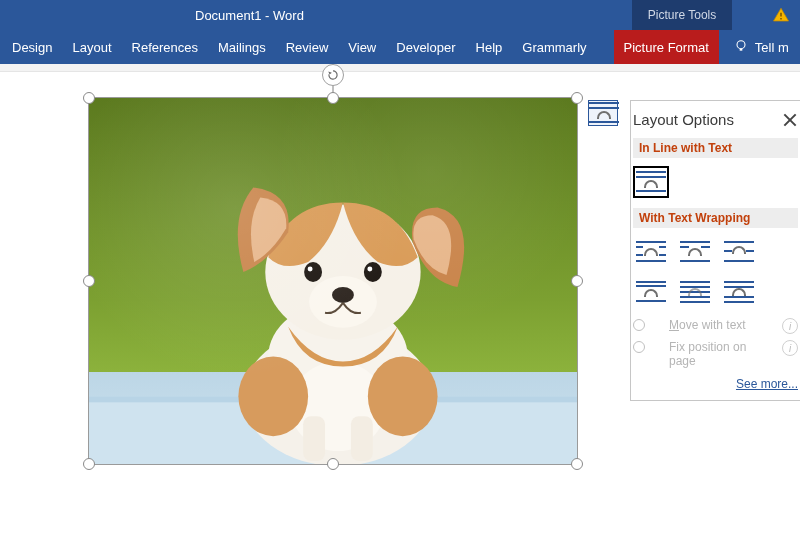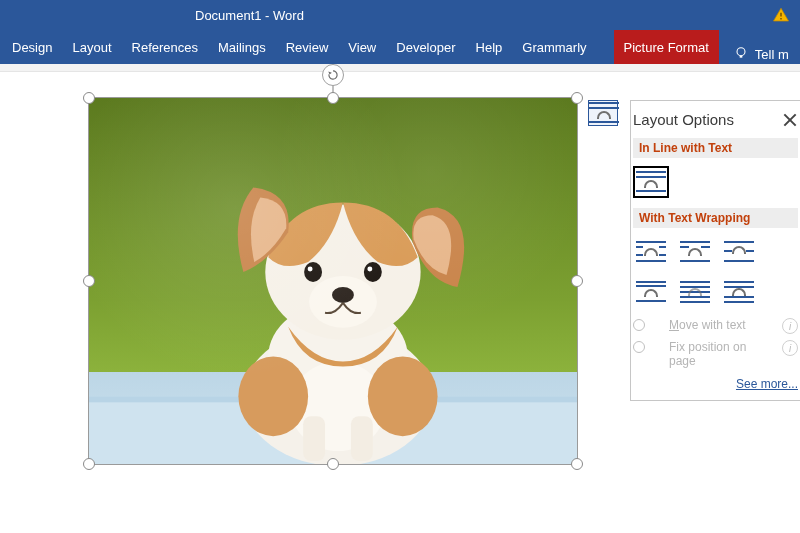--- a/index.html
+++ b/index.html
@@ -6,21 +6,21 @@
   body { width: 800px; height: 533px; background: #fff; overflow: hidden; position: relative; }
 
   
   .titlebar { height: 30px; background: #2b579a; color: #fff; display: flex; align-items: center; position: relative; }
   .title-text { position: absolute; left: 195px; font-size: 13px; color: #fff; }
   .tool-tab { position: absolute; left: 632px; top:0; height: 30px; width: 100px; background: #1e3c6e; color: #d0d8e6; display: flex; align-items: center; justify-content: center; font-size: 12px; }
   .warn-icon { position: absolute; right: 10px; top: 6px; }
   .warn-icon svg { width: 18px; height: 18px; }
 
   
-  .ribbon { height: 34px; background: #2b579a; display: flex; align-items: flex-end; color: #fff; font-size: 13px; }
+  .ribbon { height: 34px; background: #2b579a; display: flex; align-items: center; color: #fff; font-size: 13px; }
   .ribbon .tab { padding: 0 10px; height: 34px; display:flex; align-items:center; cursor:pointer; }
   .ribbon .tab.active { background: #b91c1c; margin-left: 17px; }
   .ribbon .tab[data-name="ribbon-tab-design"]{margin-left:2px;}
   .ribbon .lightbulb { margin-left: 14px; display:flex; align-items:center; gap:6px; }
   .ribbon .lightbulb svg { width:16px; height:16px; }
 
   .ruler-strip { height: 8px; background: #f3f3f3; border-bottom:1px solid #e5e5e5; }
 
   
   .canvas { position: absolute; left:0; top:72px; right:0; bottom:0; background:#fff; }
@@ -94,20 +94,23 @@
 
   
   .scene { width:100%; height:100%; background:linear-gradient(#5c7a1f,#7ca031 55%,#8cb23c 75%,#bcd6e6 75%,#cfe3ef); position:relative; filter:blur(0px); }
   .scene .blur-bg{position:absolute;inset:0;background:radial-gradient(circle at 30% 30%,rgba(255,255,255,.12),transparent 40%),radial-gradient(circle at 70% 20%,rgba(255,255,255,.08),transparent 35%);}
 </style>
 </head>
 <body>
 
 <div class="titlebar" data-name="title-bar">
   <span class="title-text" data-name="document-title">Document1  -  Word</span>
+  <div class="tool-tab" data-name="contextual-tab-picture-tools">
+    <span data-name="contextual-tab-label">Picture Tools</span>
+  </div>
   <span class="warn-icon" data-name="warning-icon">
     <svg viewBox="0 0 24 24">
         <path d="M12 3 L22 20 L2 20 Z" fill="#f5b400" stroke="#c08900" stroke-width="1"></path>
         <rect x="11" y="9" width="2" height="5" fill="#7a5200"></rect>
         <rect x="11" y="16" width="2" height="2" fill="#7a5200"></rect>
       </svg>
   </span>
 </div>
 
 <div class="ribbon" data-name="ribbon-tabs">

